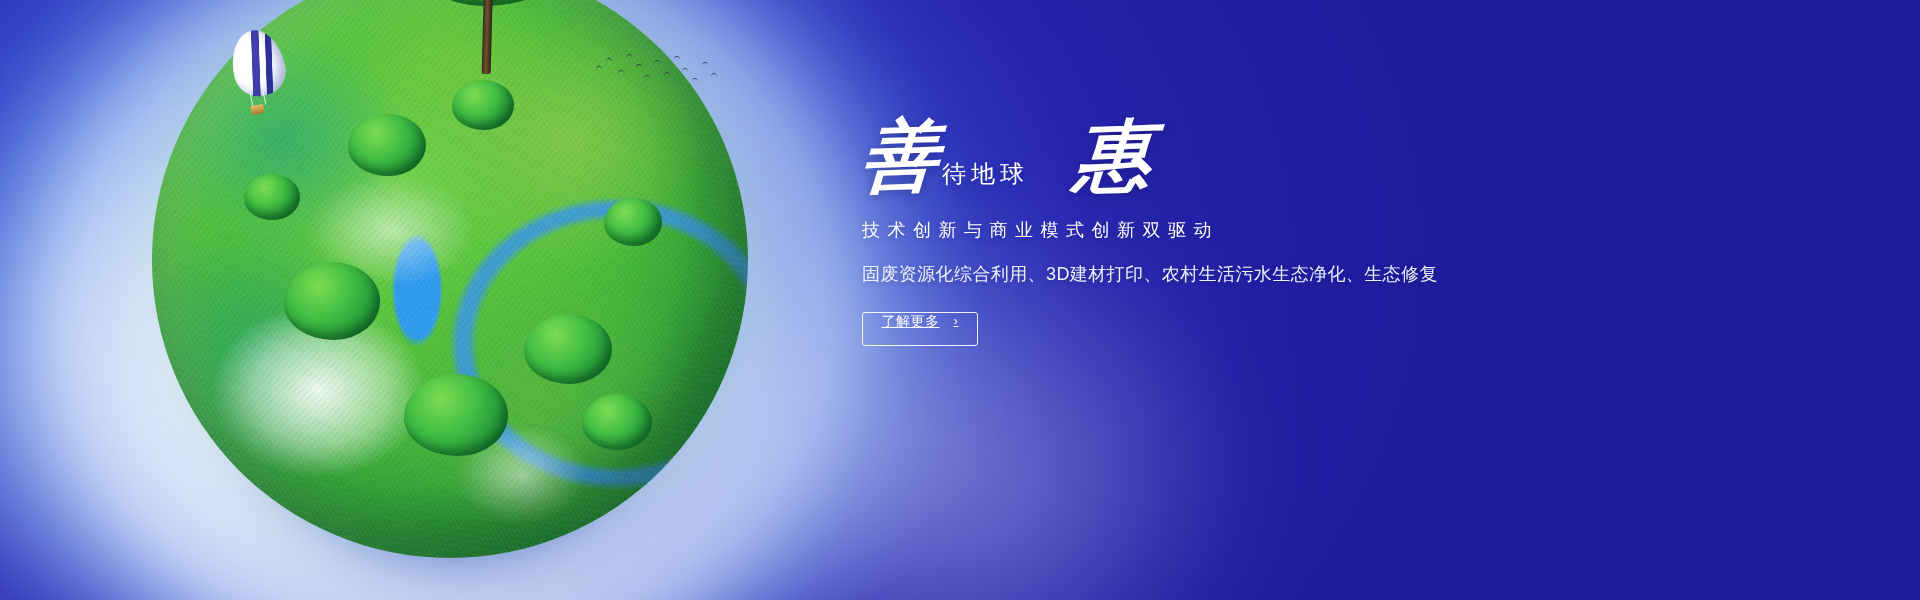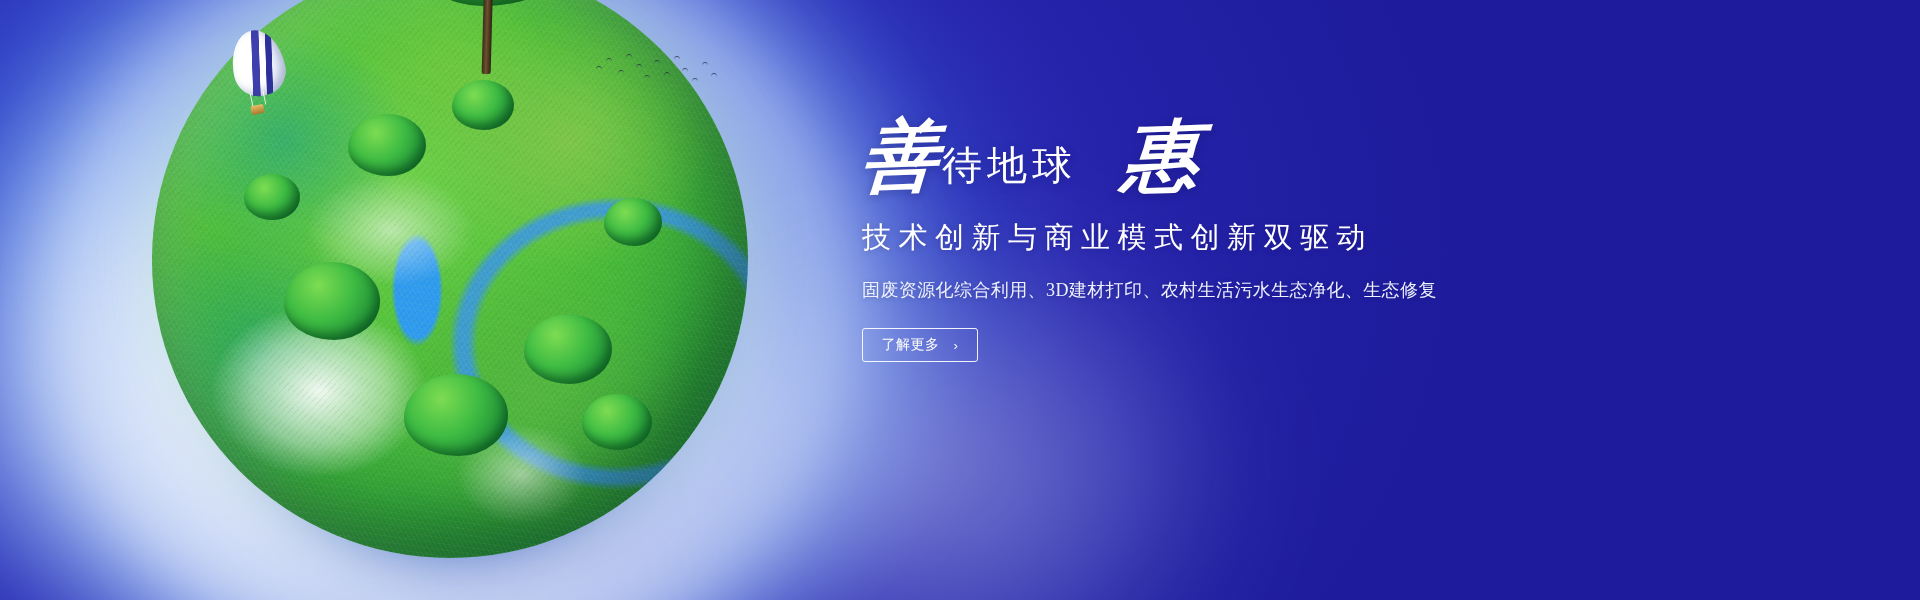--- a/index.html
+++ b/index.html
@@ -232,63 +232,63 @@
     font-weight: 700;
     font-style: italic;
     letter-spacing: 0;
     transform: skewX(-5deg) rotate(-2deg);
     display: inline-block;
     margin-right: 4px;
     line-height: 0.95;
   }
   .std {
     font-family: "Liberation Serif", "DejaVu Serif", serif;
-    font-size: 40px;
+    font-size: 24px;
     font-weight: 400;
     letter-spacing: 5px;
     position: relative;
     top: -6px;
   }
   .gap { display: inline-block; width: 46px; }
 
   .subtitle {
     margin-top: 26px;
     color: #ffffff;
-    font-size: 29px;
+    font-size: 18px;
     font-weight: 400;
     letter-spacing: 7.5px;
     white-space: nowrap;
     text-shadow: 0 1px 6px rgba(10,12,70,0.25);
   }
   .desc {
     margin-top: 20px;
     color: #eef2ff;
     font-size: 18px;
     letter-spacing: 0.4px;
     white-space: nowrap;
     text-shadow: 0 1px 5px rgba(10,12,70,0.25);
-    font-family: Liberation Serif, serif;
   }
 
   .cta {
     margin-top: 26px;
     display: inline-flex;
-    align-items: center;
+    align-items: flex-start;
     justify-content: center;
     gap: 14px;
     width: 116px;
     height: 34px;
     border: 1px solid rgba(255,255,255,0.92);
     border-radius: 3px;
     color: #ffffff;
     font-size: 14px;
     letter-spacing: 0.5px;
     background: transparent;
     cursor: pointer;
     box-sizing: border-box;
+    text-decoration: underline;
   }
   .cta .chev { font-size: 13px; opacity: 0.95; }
 </style>
 </head>
 <body>
 
 <div class="banner">
 
   <div class="sky-wrap">
     <div class="haze"></div>

